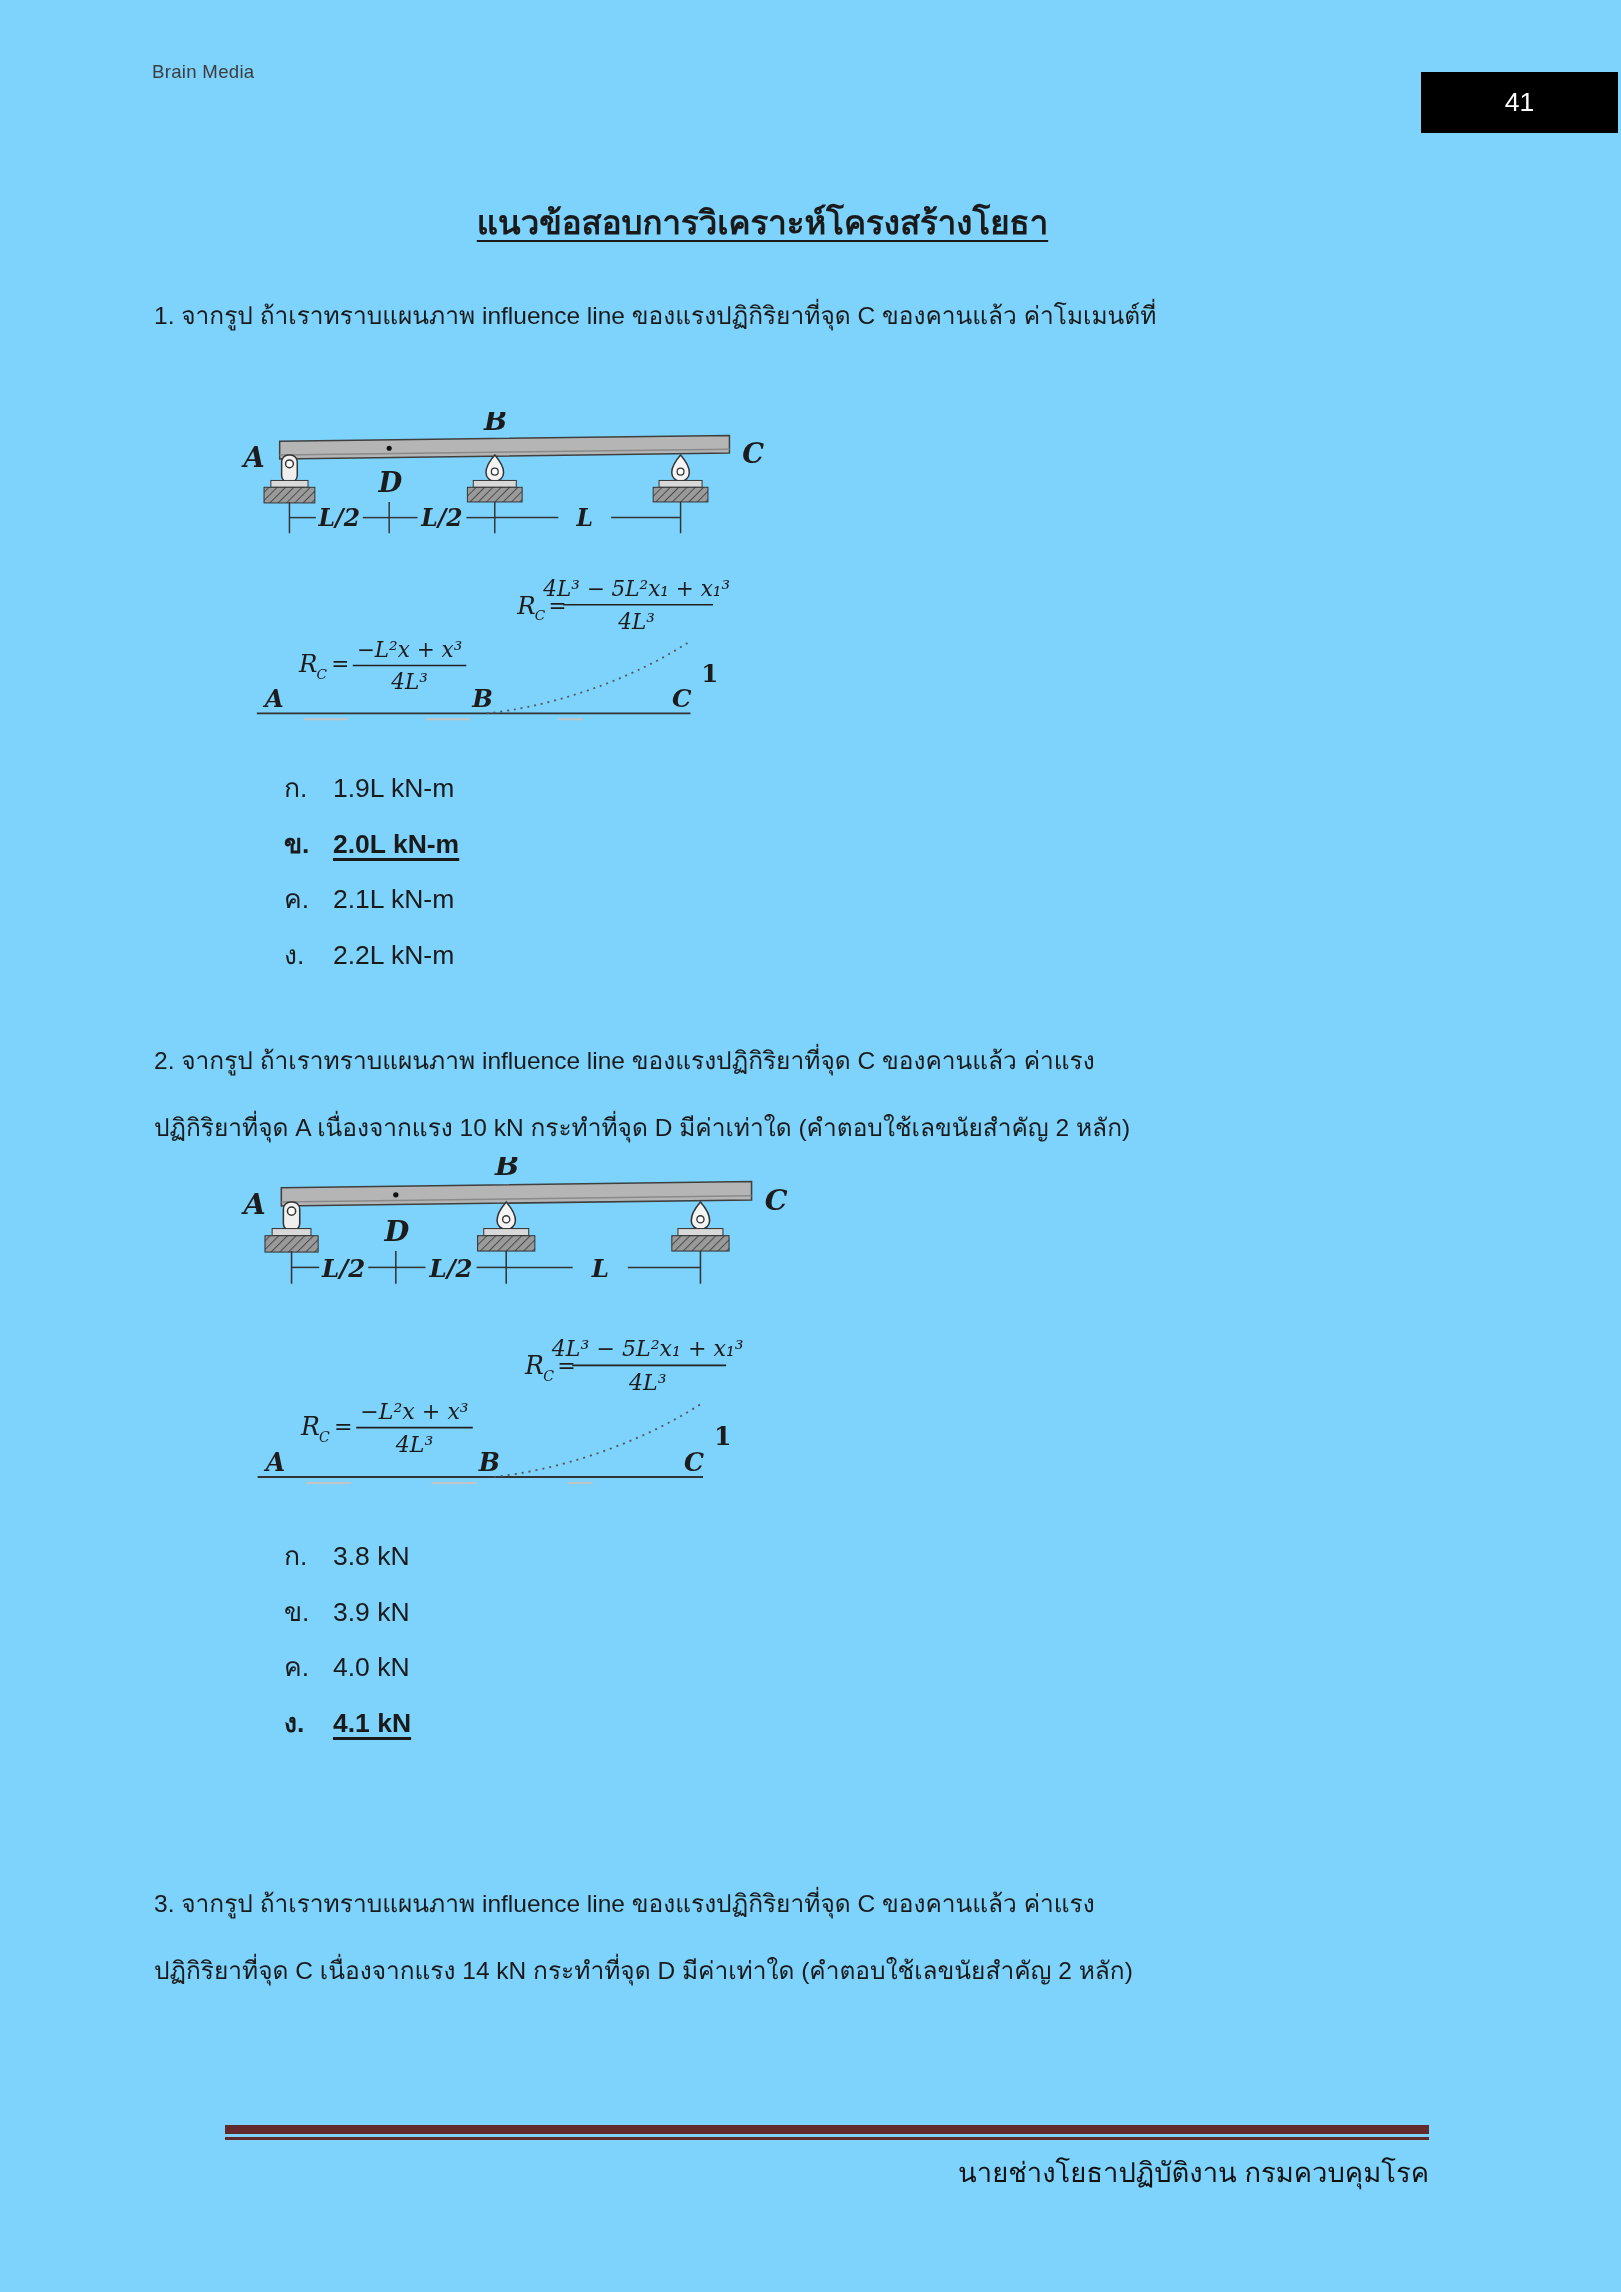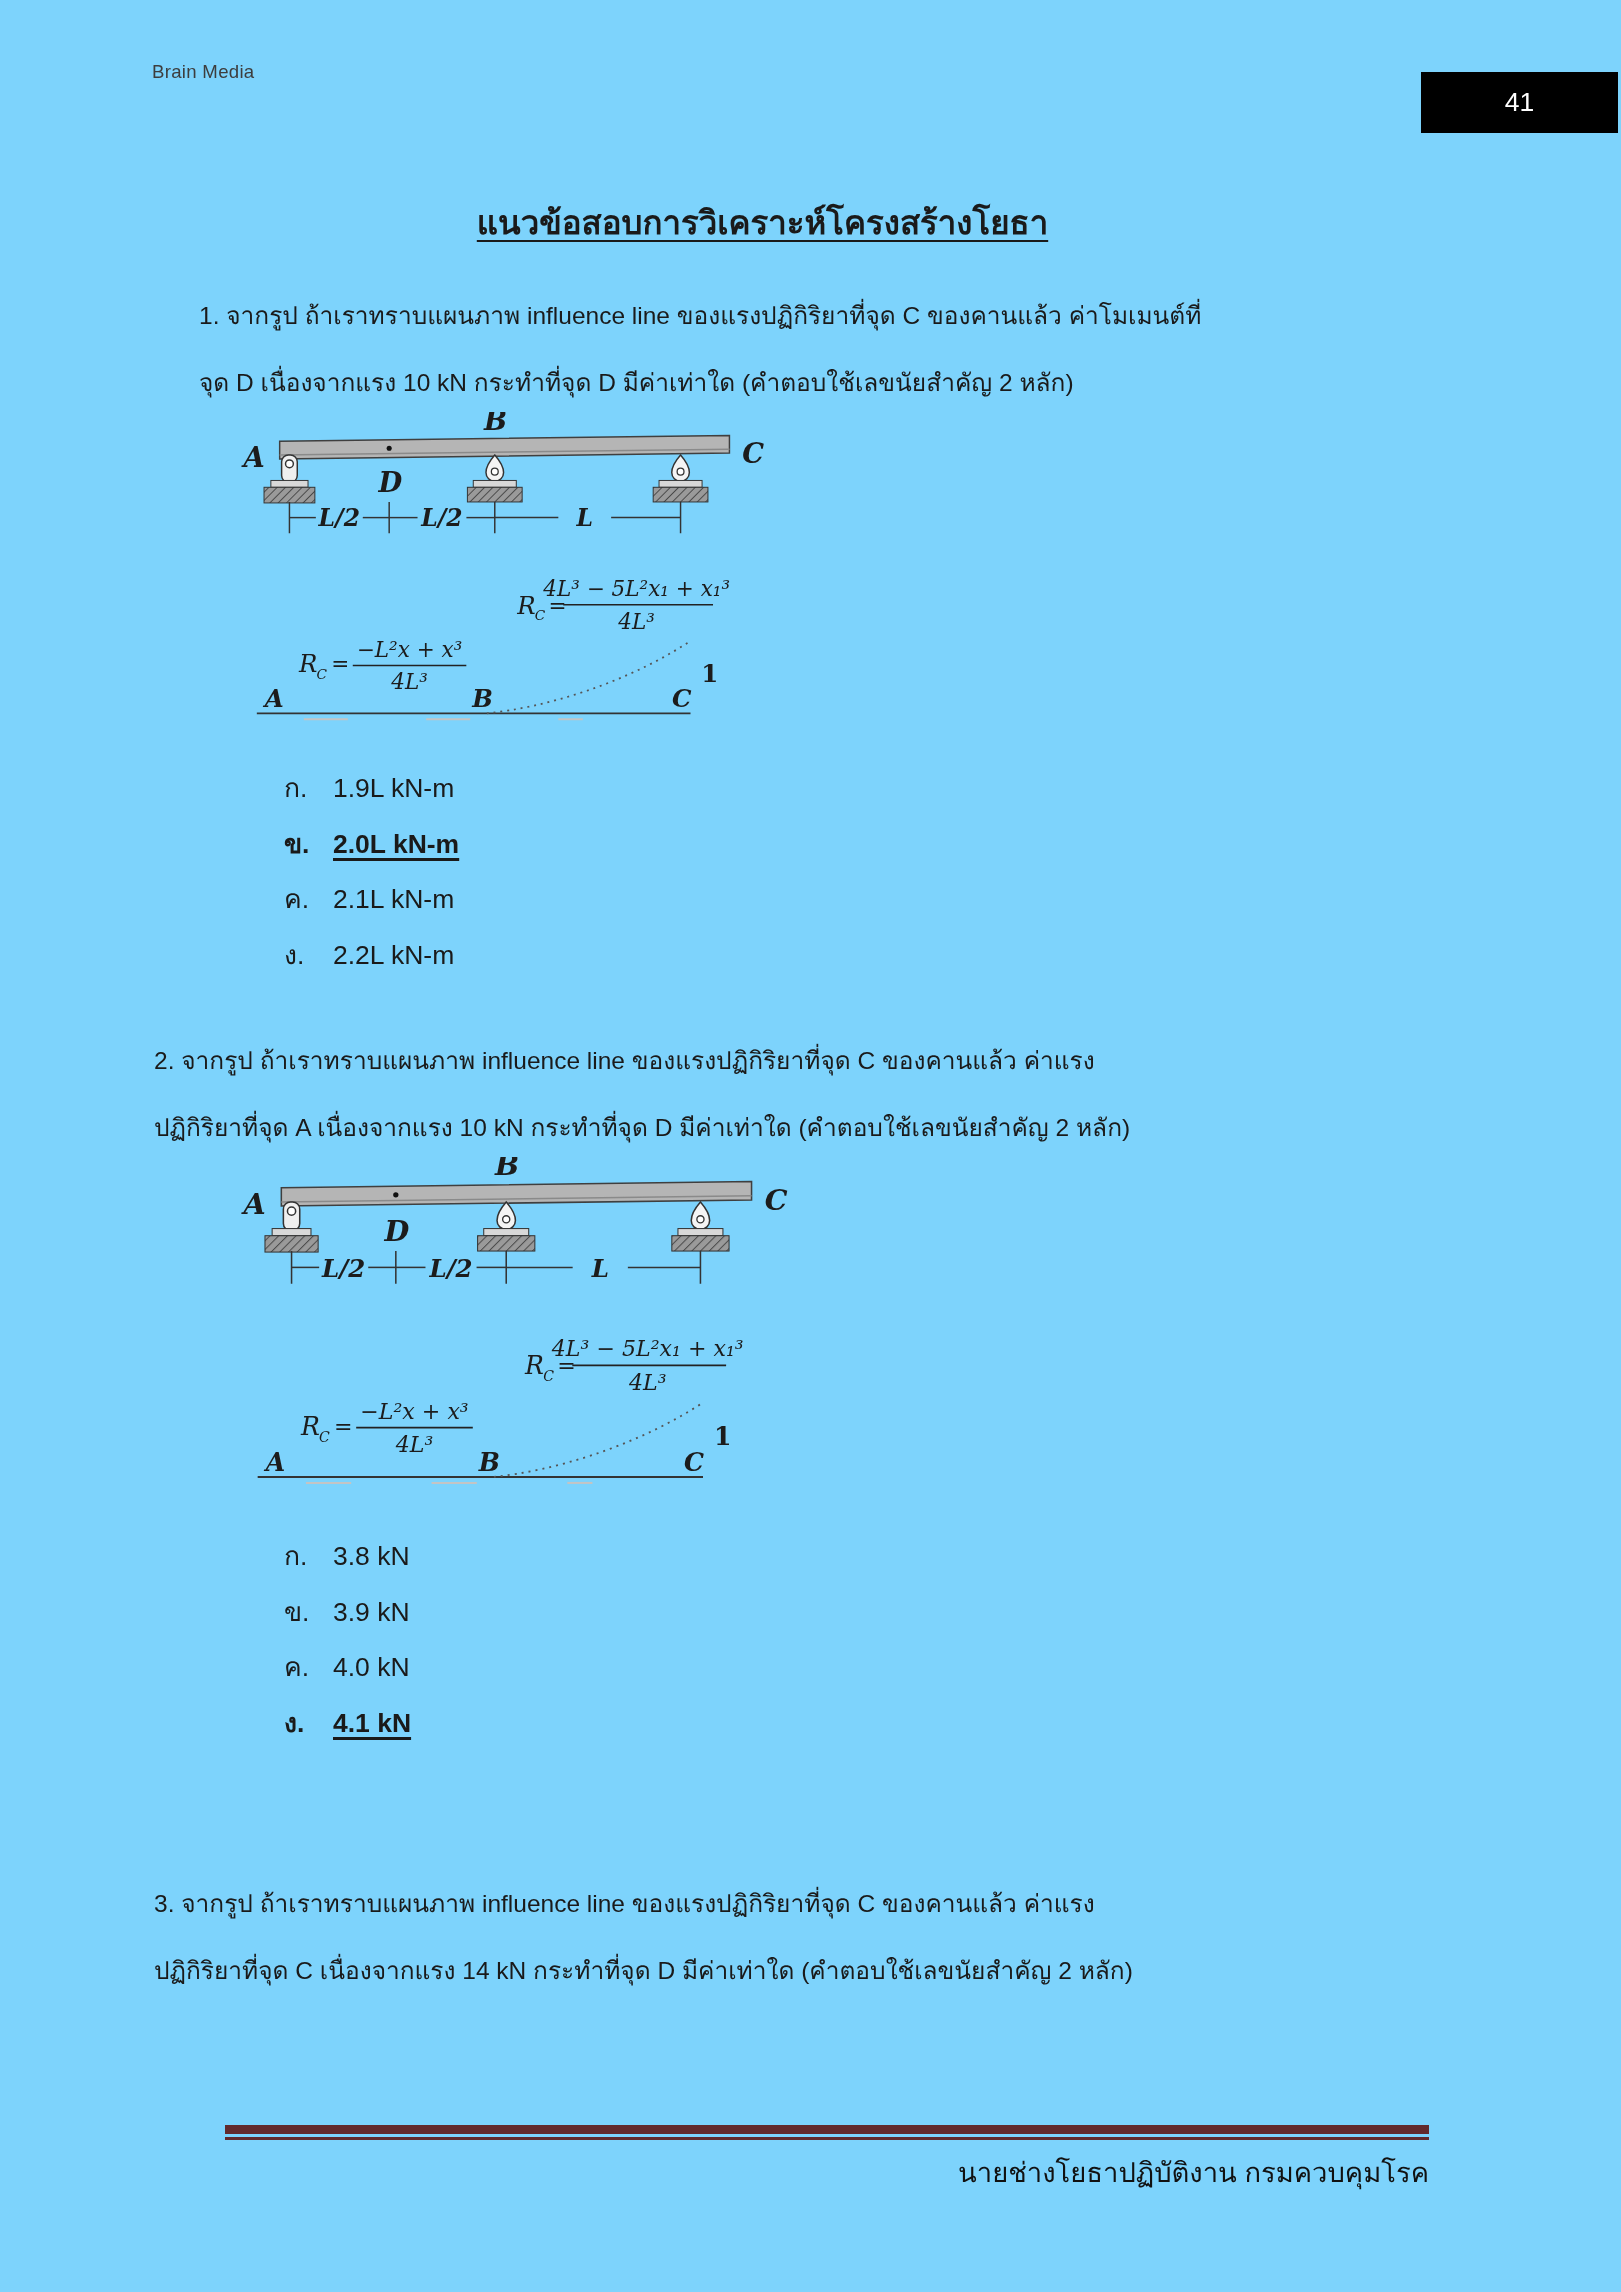--- a/index.html
+++ b/index.html
@@ -27,21 +27,21 @@
     text-align:center;
     font-size:33px;font-weight:bold;
     text-decoration:underline;
     text-underline-offset:5.9px;
     text-decoration-thickness:2px;
   }
   .qtext{
     left:154px;width:1333px;
     font-size:24.5px;line-height:67px;
   }
-  .q1{top:282px;margin-left:45px;} .q2{top:1027px;} .q3{top:1870px;}
+  .q1{top:282px;} .q2{top:1027px;} .q3{top:1870px;}
   .choices{
     left:284px;
     display:flex;flex-direction:column;gap:16.7px;
     font-size:26.5px;
   }
   .choices-q1{top:769px;} .choices-q2{top:1537px;}
   .choice{height:39px;line-height:39px;display:flex;}
   .choice .marker{width:49px;}
   .choice.correct .val{
     font-weight:bold;
@@ -69,21 +69,20 @@
 
   <div class="abs brand">Brain Media</div>
   <div class="abs pagebox">
     <span>41</span>
   </div>
 
   <div class="abs doc-title">แนวข้อสอบการวิเคราะห์โครงสร้างโยธา</div>
 
   <div class="abs qtext q1">
     <div>1. จากรูป ถ้าเราทราบแผนภาพ influence line ของแรงปฏิกิริยาที่จุด C ของคานแล้ว ค่าโมเมนต์ที่</div>
-    <div>จุด D เนื่องจากแรง 10 kN กระทำที่จุด D มีค่าเท่าใด (คำตอบใช้เลขนัยสำคัญ 2 หลัก)</div>
   </div>
 
   <svg class="abs beam-svg-1 figtext" viewBox="0 0 555 135">
     <defs>
       <pattern id="hatch1" patternUnits="userSpaceOnUse" width="6" height="6" patternTransform="rotate(45)">
         <rect width="6" height="6" fill="#9a9a9a"></rect>
         <line x1="0" y1="0" x2="0" y2="6" stroke="#4a4a4a" stroke-width="2"></line>
       </pattern>
     </defs>
 

